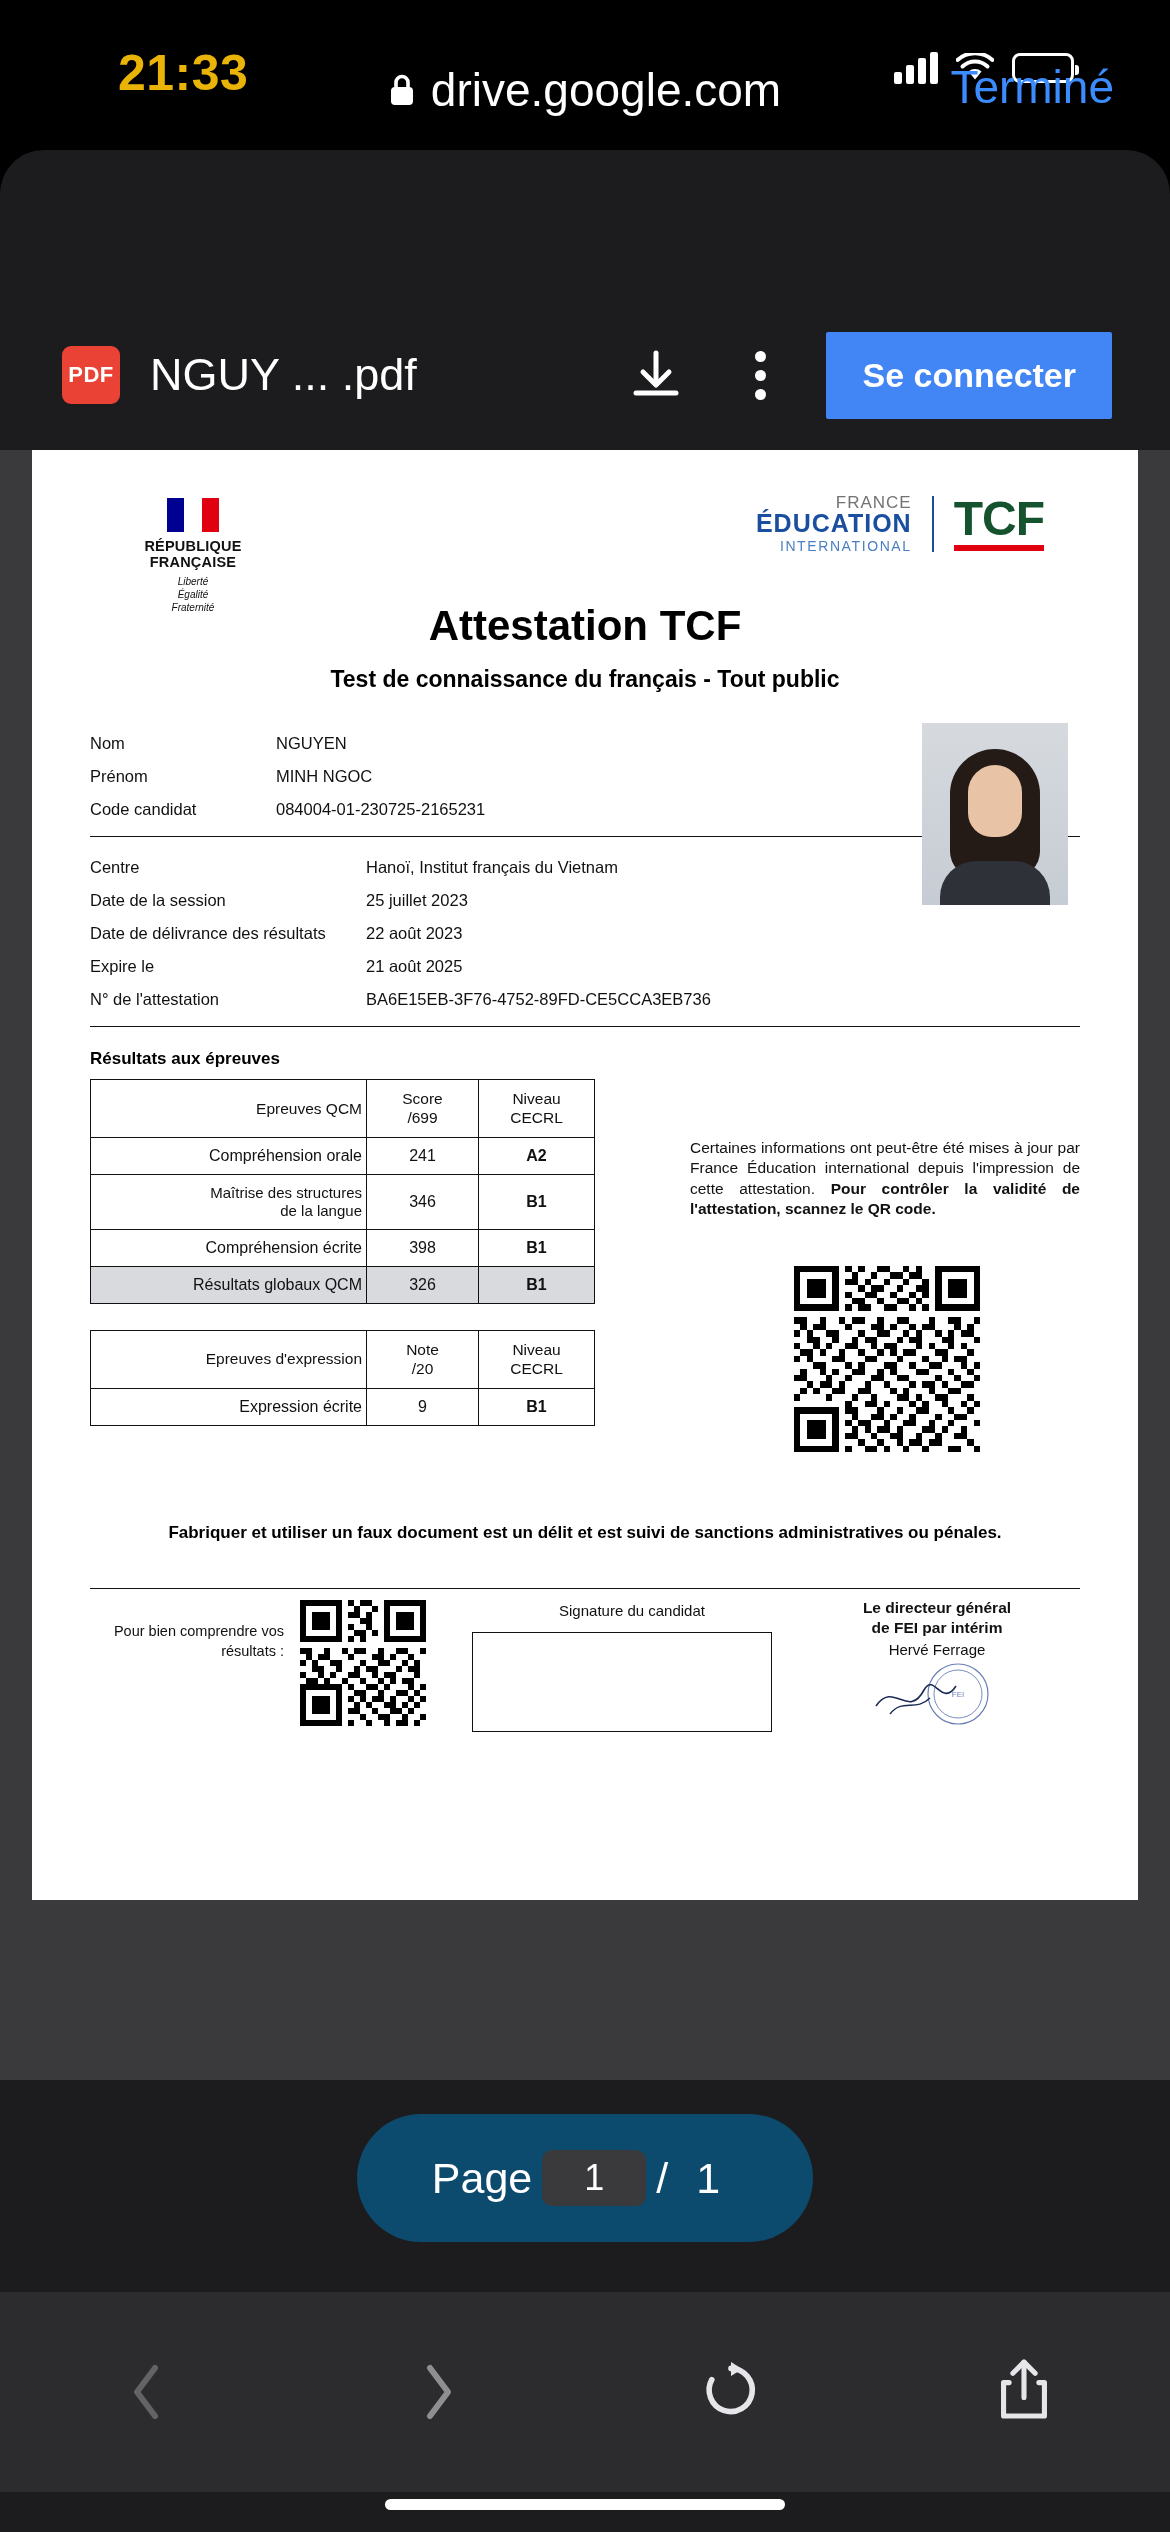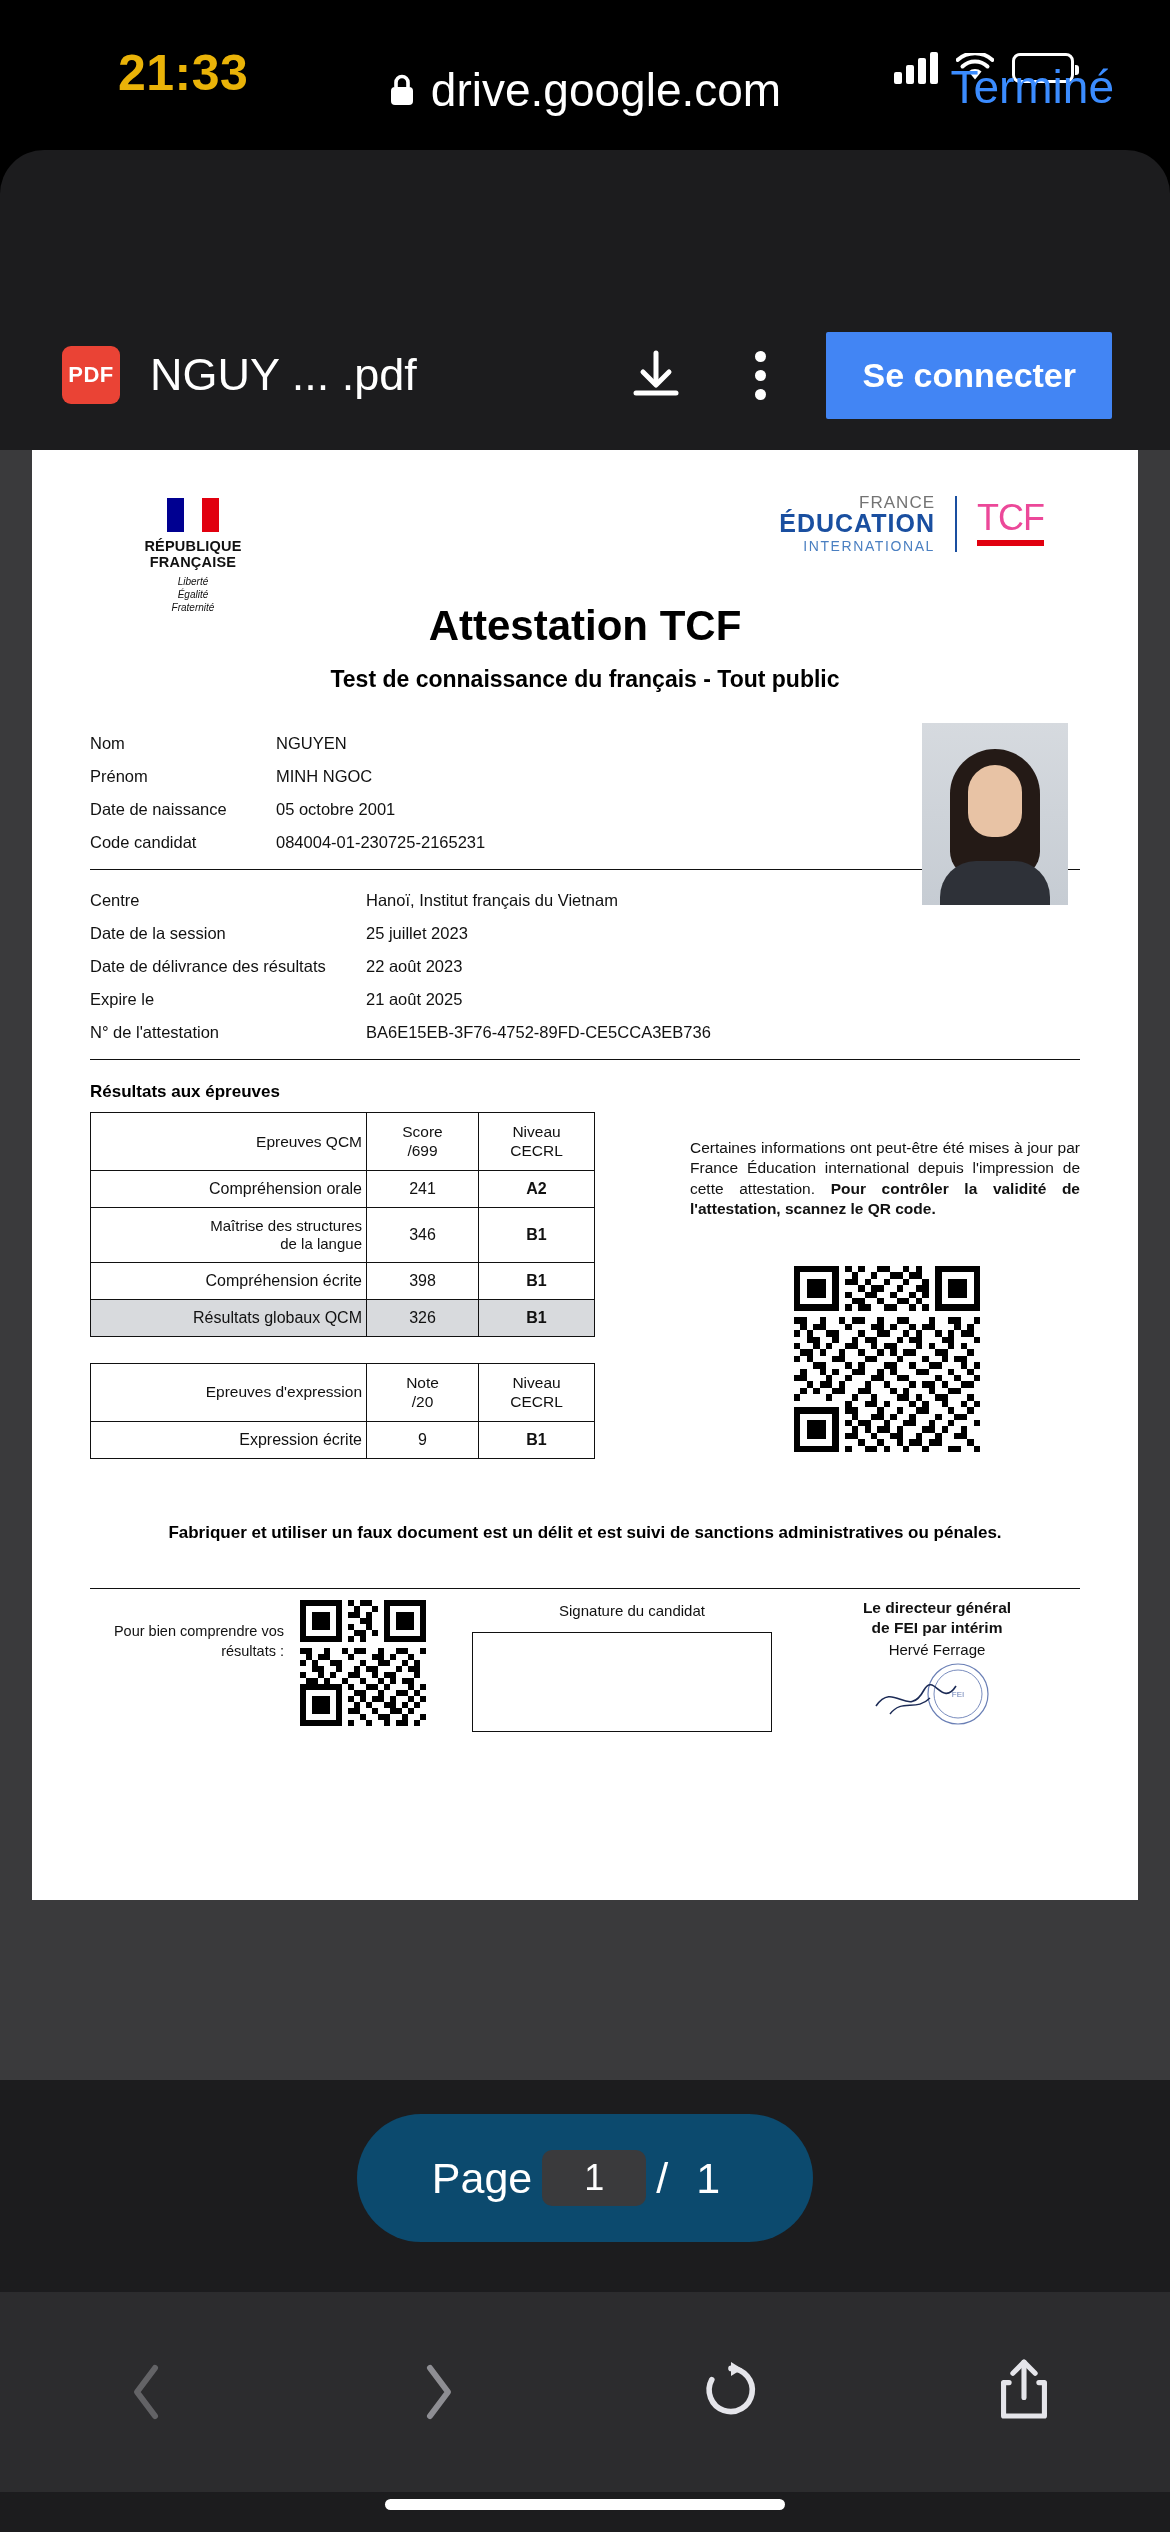--- a/index.html
+++ b/index.html
@@ -116,21 +116,21 @@
   .rf-text { font-size: 14.5px; font-weight: 700; line-height: 1.12; color: #111; letter-spacing: 0.2px; }
   .devise { font-size: 10px; font-style: italic; line-height: 1.3; color: #111; margin-top: 5px; }
 
   .fei-block { position: absolute; right: 36px; top: 10px; display: flex; align-items: center; gap: 20px; }
   .fei-text { text-align: right; line-height: 1.0; }
   .fei-text .l1 { font-size: 17px; font-weight: 400; color: #737373; letter-spacing: 1px; }
   .fei-text .l2 { font-size: 25px; font-weight: 700; color: #1a4fa0; letter-spacing: 1px; }
   .fei-text .l3 { font-size: 14px; font-weight: 500; color: #4a7fc1; letter-spacing: 1.6px; margin-top: 3px; }
   .fei-sep { width: 2px; height: 56px; background: #1a4fa0; }
   .tcf-logo { text-align: center; }
-  .tcf-logo .word { font-size: 36px; font-weight: 400; color: #ec4899; letter-spacing: -1px; line-height: 0.95; }
+  .tcf-logo .word { font-size: 48px; font-weight: 700; color: #14532d; letter-spacing: -1px; line-height: 0.95; }
   .tcf-logo .bar { height: 6px; background: #e1000f; margin-top: 4px; }
 
   .doc-title { text-align: center; font-size: 42px; font-weight: 700; color: #000; margin-top: 8px; }
   .doc-sub { text-align: center; font-size: 23px; font-weight: 700; color: #000; margin-top: 16px; }
 
   
   .ident { position: relative; margin-top: 34px; }
   .kv { display: flex; font-size: 16.5px; color: #111; line-height: 2.0; }
   .kv .k { width: 186px; }
   .kv .v { }
@@ -315,24 +315,20 @@
         <div class="doc-sub">Test de connaissance du français - Tout public</div>
 
         <div class="ident">
           <div class="kv">
               <span class="k">Nom</span>
               <span class="v">NGUYEN</span>
             </div>
           <div class="kv">
               <span class="k">Prénom</span>
               <span class="v">MINH NGOC</span>
-            </div>
-          <div class="kv">
-              <span class="k">Date de naissance</span>
-              <span class="v">05 octobre 2001</span>
             </div>
           <div class="kv">
               <span class="k">Code candidat</span>
               <span class="v">084004-01-230725-2165231</span>
             </div>
           <div class="photo">
             <div class="face">
                 <div class="hair"></div>
                 <div class="skin"></div>
                 <div class="body"></div>

